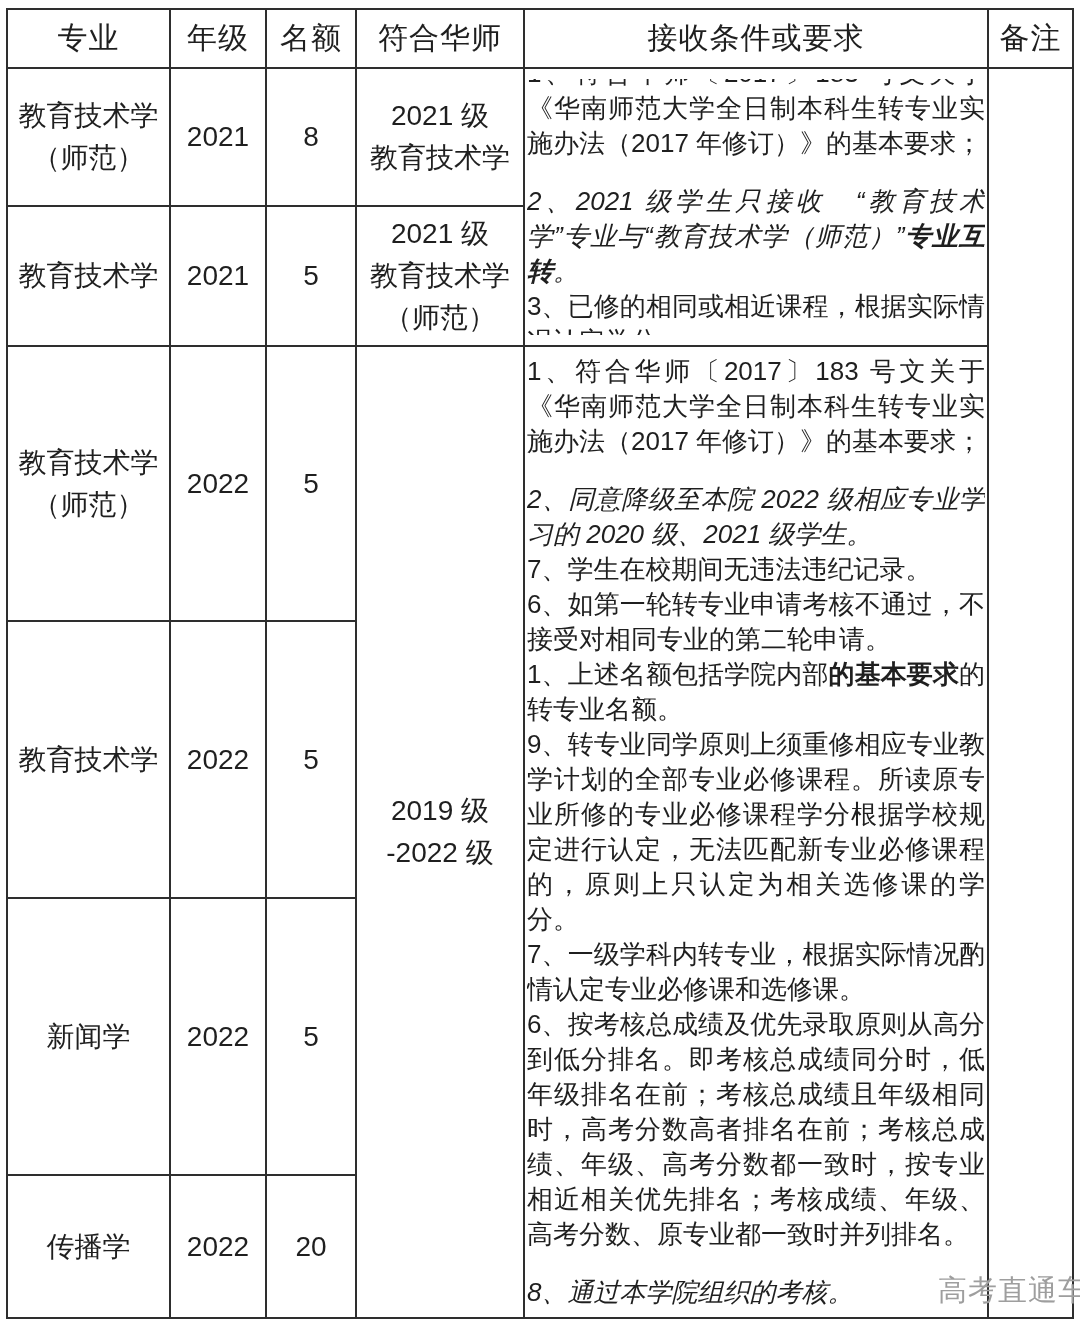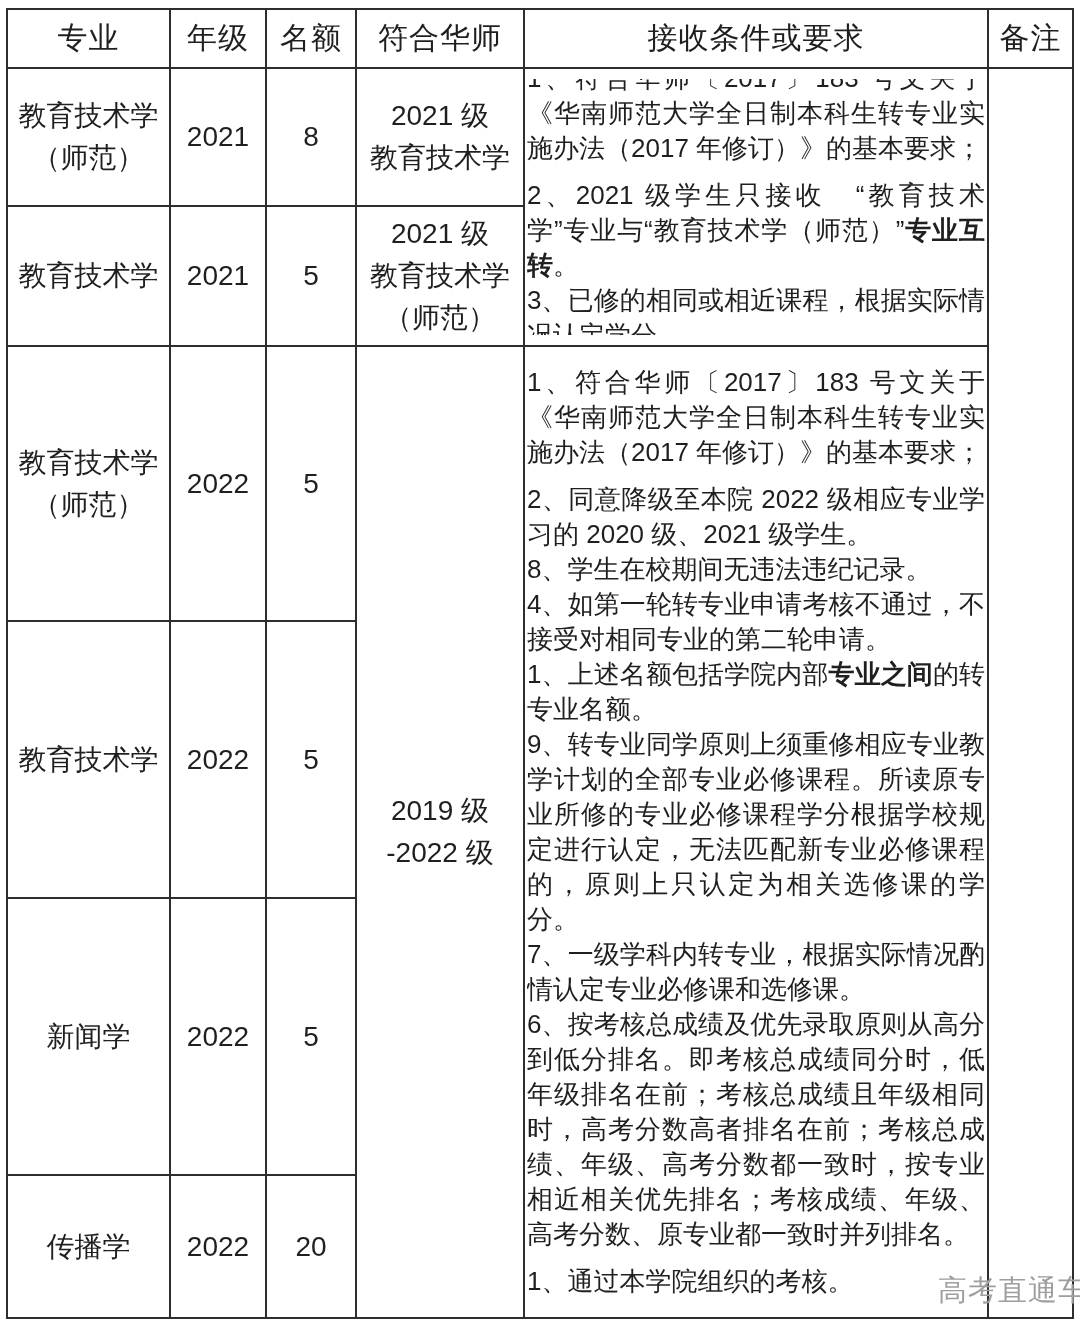--- a/index.html
+++ b/index.html
@@ -35,21 +35,21 @@
   .cond-wrap{
     display:flex;
     flex-direction:column;
     justify-content:center;
     overflow:hidden;
     text-align:justify;
     font-size:26px;
     line-height:35px;
   }
   .cond-p{margin:0;}
-  .cond-p.gap{margin-top:12px;}
+  .cond-p.gap{margin-top:23px;font-style:italic;}
   .seg-bold{font-weight:bold;}
   .cell-line{display:block;}
   .watermark{
     position:absolute;
     left:938px;top:1271px;
     font-size:29px;
     color:#9e9e9e;
     letter-spacing:1px;
     white-space:nowrap;
     z-index:5;
@@ -142,27 +142,27 @@
           <span class="cell-line">5</span>
         </td>
         <td class="plain" rowspan="4">
           <span class="cell-line">2019 级</span>
           <span class="cell-line">-2022 级</span>
         </td>
         <td class="cond" rowspan="4">
           <div class="cond-wrap" style="height: 962px;">
             <p class="cond-p"><span class="">1、符合华师〔2017〕183 号文关于《华南师范大学全日制本科生转专业实施办法（2017 年修订）》的基本要求；</span></p>
             <p class="cond-p gap"><span class="">2、同意降级至本院 2022 级相应专业学习的 2020 级、2021 级学生。</span></p>
-            <p class="cond-p"><span class="">8、学生在校期间无违法违纪记录。</span></p>
-            <p class="cond-p"><span class="">4、如第一轮转专业申请考核不通过，不接受对相同专业的第二轮申请。</span></p>
-            <p class="cond-p"><span class="">1、上述名额包括学院内部</span><span class="seg-bold">专业之间</span><span class="">的转专业名额。</span></p>
+            <p class="cond-p"><span class="">7、学生在校期间无违法违纪记录。</span></p>
+            <p class="cond-p"><span class="">6、如第一轮转专业申请考核不通过，不接受对相同专业的第二轮申请。</span></p>
+            <p class="cond-p"><span class="">1、上述名额包括学院内部</span><span class="seg-bold">的基本要求</span><span class="">的转专业名额。</span></p>
             <p class="cond-p"><span class="">9、转专业同学原则上须重修相应专业教学计划的全部专业必修课程。所读原专业所修的专业必修课程学分根据学校规定进行认定，无法匹配新专业必修课程的，原则上只认定为相关选修课的学分。</span></p>
             <p class="cond-p"><span class="">7、一级学科内转专业，根据实际情况酌情认定专业必修课和选修课。</span></p>
             <p class="cond-p"><span class="">6、按考核总成绩及优先录取原则从高分到低分排名。即考核总成绩同分时，低年级排名在前；考核总成绩且年级相同时，高考分数高者排名在前；考核总成绩、年级、高考分数都一致时，按专业相近相关优先排名；考核成绩、年级、高考分数、原专业都一致时并列排名。</span></p>
-            <p class="cond-p gap"><span class="">1、通过本学院组织的考核。</span></p>
+            <p class="cond-p gap"><span class="">8、通过本学院组织的考核。</span></p>
           </div>
         </td>
       </tr>
       <tr style="height: 277px;">
         <td class="plain">
           <span class="cell-line">教育技术学</span>
         </td>
         <td class="plain">
           <span class="cell-line">2022</span>
         </td>

